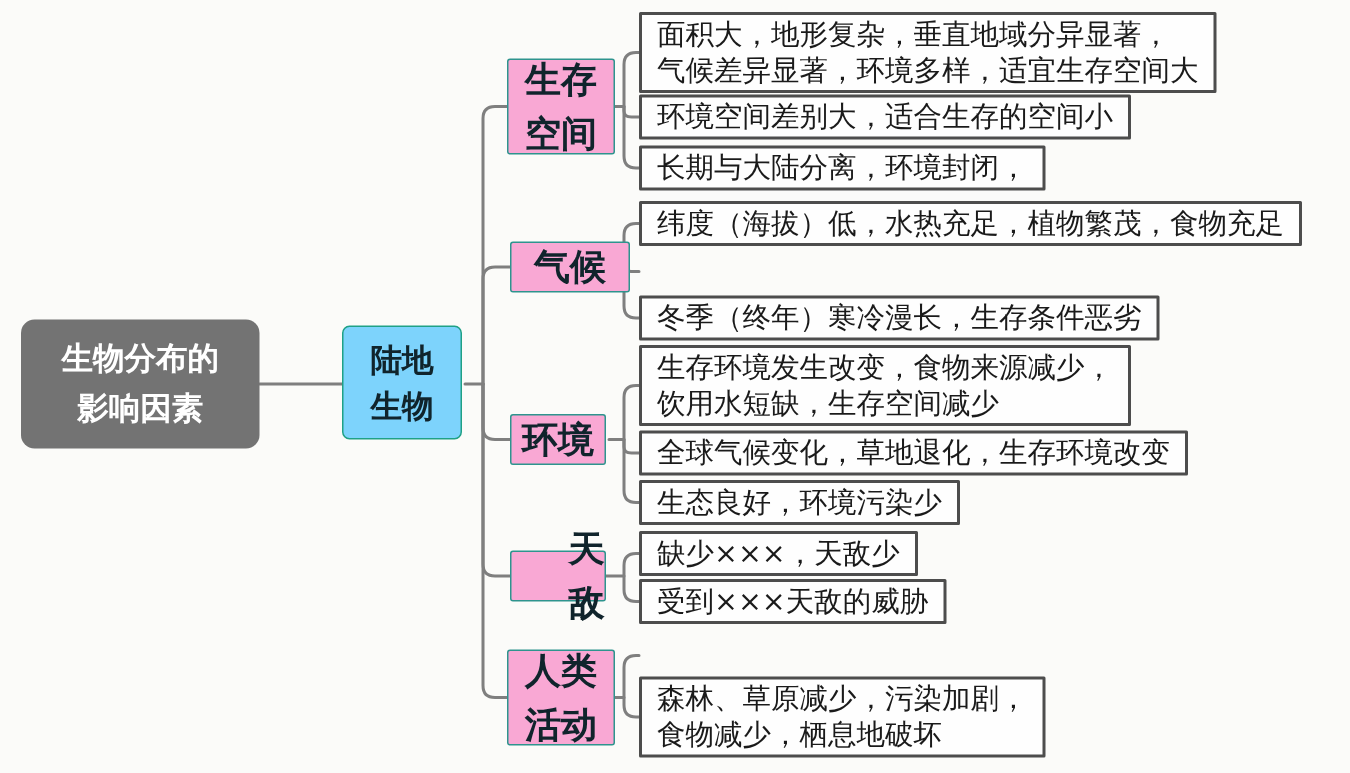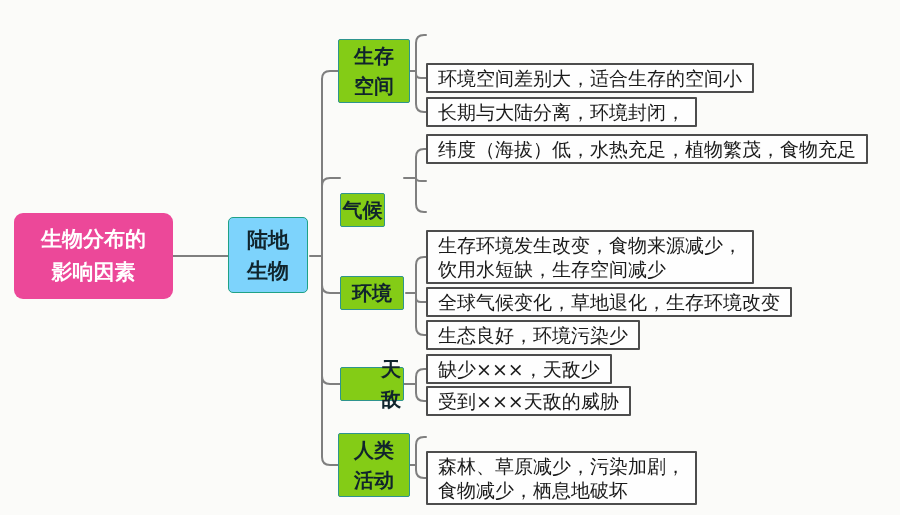--- a/index.html
+++ b/index.html
@@ -7,35 +7,35 @@
     position:relative;width:900px;height:515px;background:#fbfbf9;overflow:hidden;
     font-family:"DejaVu Sans","Liberation Sans",sans-serif;
   }
   .wires{position:absolute;left:0;top:0;width:900px;height:515px;}
   .wires path{fill:none;stroke:#7f7f7f;stroke-width:2;stroke-linecap:round;}
   .node{
     position:absolute;display:flex;align-items:center;justify-content:center;
     text-align:center;white-space:pre-line;box-sizing:border-box;
   }
   .root{
-    left:14px;top:213px;width:159px;height:86px;background:#ec4899;color:#ffffff;
+    left:14px;top:213px;width:159px;height:86px;background:#737373;color:#ffffff;
     border-radius:9px;font-size:21px;font-weight:bold;line-height:1.55;
   }
   .hub{
     left:228px;top:217px;width:80px;height:76px;background:#7dd3fc;color:#10242c;
     border:1px solid #1fa186;border-radius:5px;font-size:21px;font-weight:bold;line-height:1.5;
     font-family:"DejaVu Serif","Liberation Serif",serif;
   }
   .branch{
-    background:#84cc16;color:#10242c;border:1.5px solid #2e948e;border-radius:2px;
-    font-size:20px;font-weight:bold;line-height:1.5;
+    background:#f9a8d4;color:#10242c;border:1.5px solid #2e948e;border-radius:2px;
+    font-size:24px;font-weight:bold;line-height:1.5;
     font-family:"DejaVu Serif","Liberation Serif",serif;
   }
   .b0{left:338px;top:39px;width:72px;height:64px;}
-  .b1{left:340px;top:161px;width:45px;height:34px;margin-top:32px;}
+  .b1{left:340px;top:161px;width:80px;height:34px;}
   .b2{left:340px;top:276px;width:64px;height:34px;}
   .b3{left:340px;top:367px;width:64px;height:34px;padding-left:38px;}
   .b4{left:338px;top:433px;width:72px;height:64px;}
   .leaf{
     position:absolute;left:426px;display:inline-block;background:#fefefe;
     border:2px solid #4d4d4d;border-radius:1px;padding:1px 10px;
     font-family:"DejaVu Serif","Liberation Serif",serif;
     font-size:19px;line-height:24px;color:#1a1a1a;white-space:pre;box-sizing:border-box;
   }
   .l-b0-0{top:8px;}  .l-b0-1{top:63px;}  .l-b0-2{top:97px;}
@@ -85,24 +85,27 @@
 生物</div>
 
   <div class="node branch b0">生存
 空间</div>
   <div class="node branch b1">气候</div>
   <div class="node branch b2">环境</div>
   <div class="node branch b3">天敌</div>
   <div class="node branch b4">人类
 活动</div>
 
+  <div class="leaf l-b0-0">面积大，地形复杂，垂直地域分异显著，
+气候差异显著，环境多样，适宜生存空间大</div>
   <div class="leaf l-b0-1">环境空间差别大，适合生存的空间小</div>
   <div class="leaf l-b0-2">长期与大陆分离，环境封闭，</div>
 
   <div class="leaf l-b1-0">纬度（海拔）低，水热充足，植物繁茂，食物充足</div>
+  <div class="leaf l-b1-2">冬季（终年）寒冷漫长，生存条件恶劣</div>
 
   <div class="leaf l-b2-0">生存环境发生改变，食物来源减少，
 饮用水短缺，生存空间减少</div>
   <div class="leaf l-b2-1">全球气候变化，草地退化，生存环境改变</div>
   <div class="leaf l-b2-2">生态良好，环境污染少</div>
 
   <div class="leaf l-b3-0">缺少×××，天敌少</div>
   <div class="leaf l-b3-1">受到×××天敌的威胁</div>
 
   <div class="leaf l-b4-1">森林、草原减少，污染加剧，

